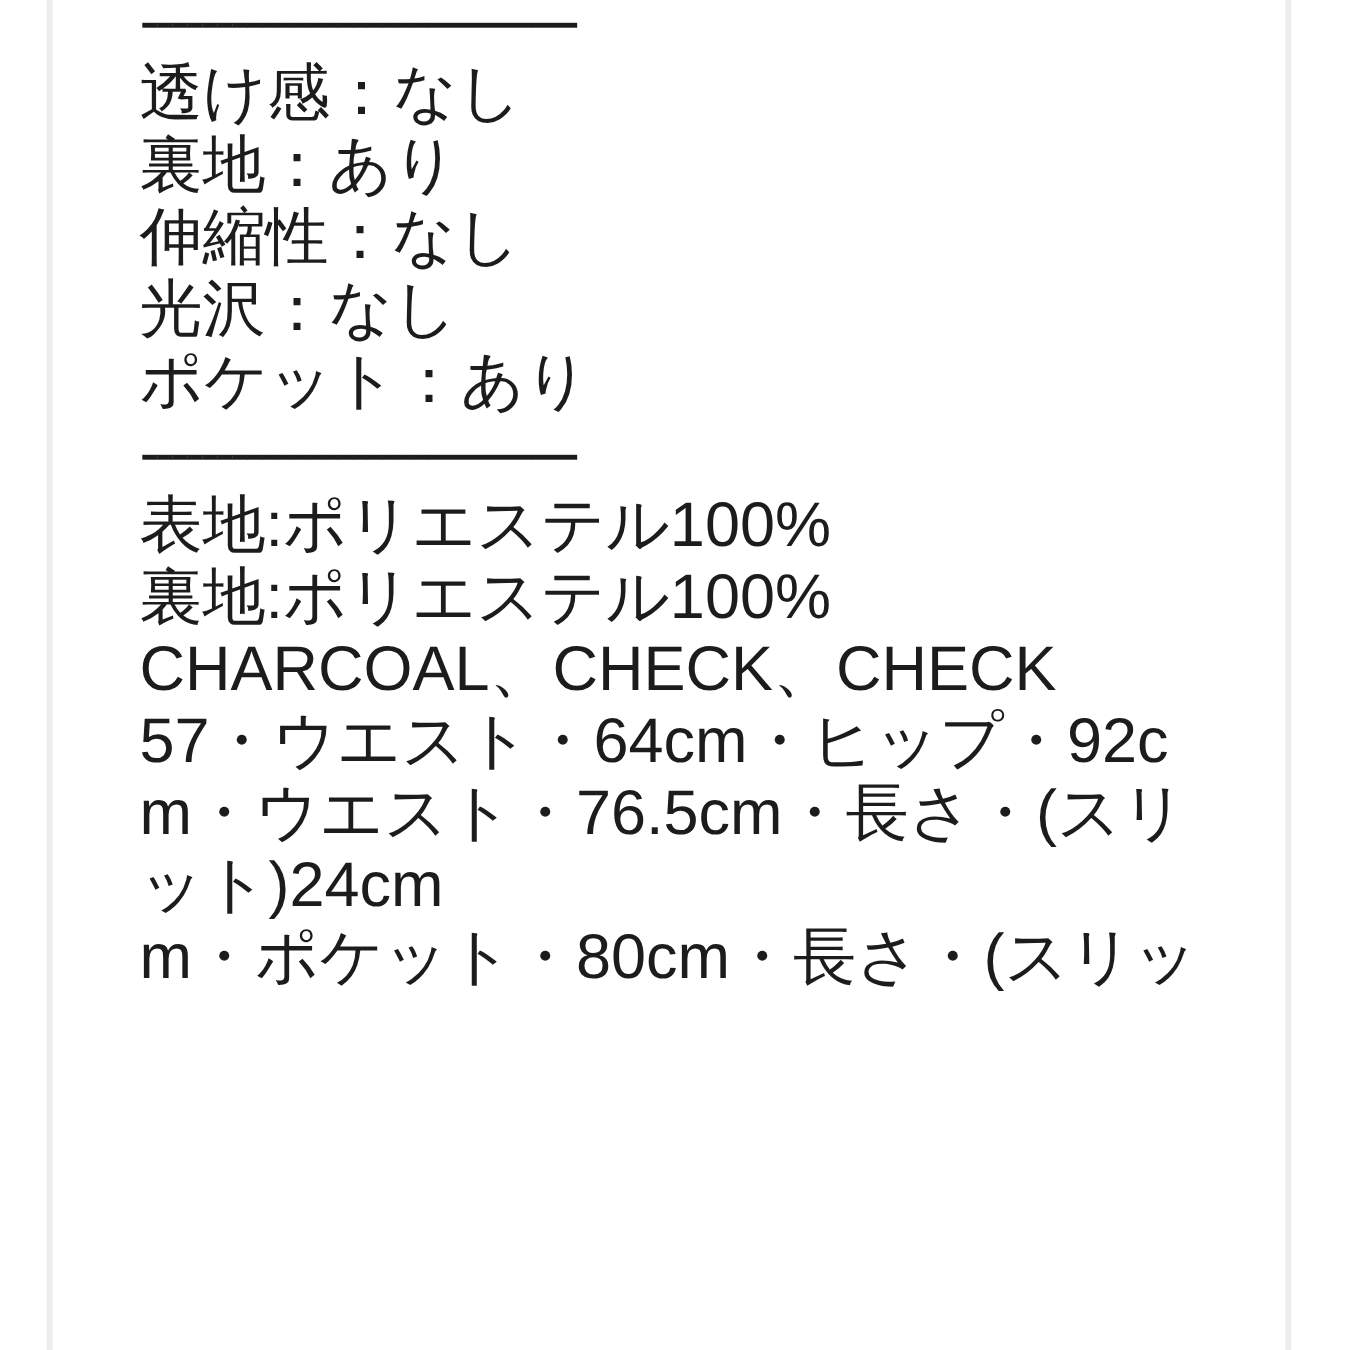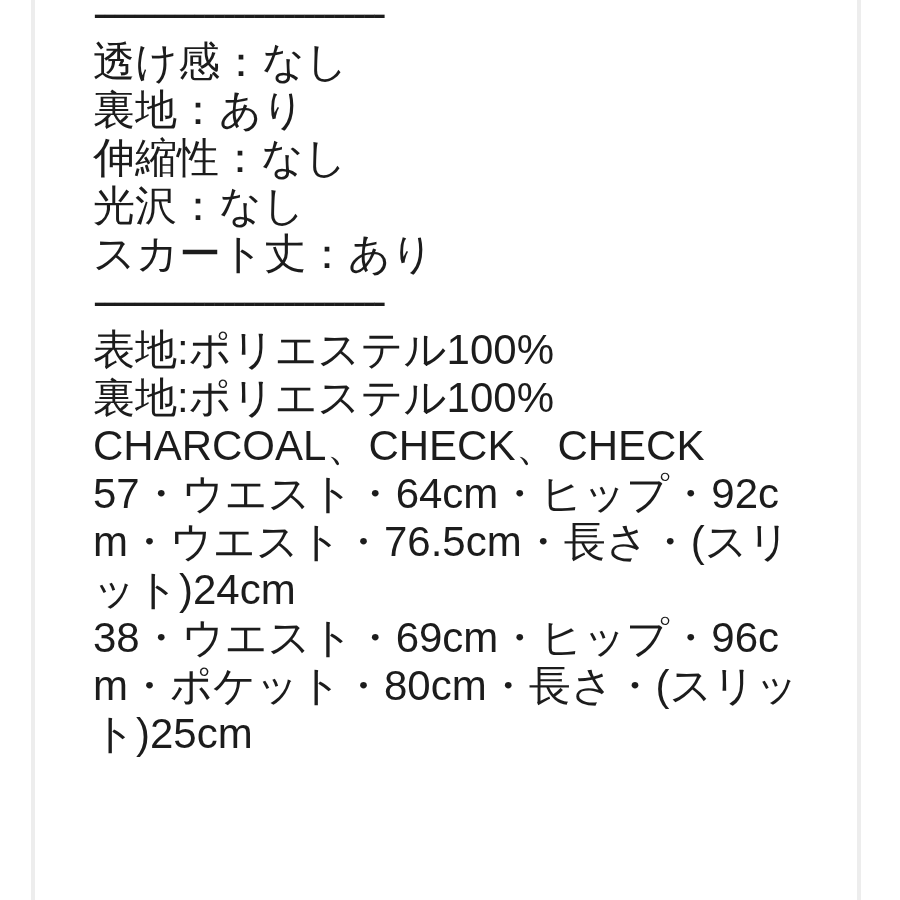--- a/index.html
+++ b/index.html
@@ -45,24 +45,22 @@
 
 <div class="edge-divider left"></div>
 <div class="edge-divider right"></div>
 
 <div class="spec-text">
   <div class="line separator">-----------------------------</div>
   <div class="line">透け感：なし</div>
   <div class="line">裏地：あり</div>
   <div class="line">伸縮性：なし</div>
   <div class="line">光沢：なし</div>
-  <div class="line">スカート丈：あり</div>
+  <div class="line">ポケット：あり</div>
   <div class="line separator">-----------------------------</div>
   <div class="line">表地:ポリエステル100%</div>
   <div class="line">裏地:ポリエステル100%</div>
   <div class="line">CHARCOAL、CHECK、CHECK</div>
   <div class="line">57・ウエスト・64cm・ヒップ・92c</div>
   <div class="line">m・ウエスト・76.5cm・長さ・(スリ</div>
   <div class="line">ット)24cm</div>
-  <div class="line">38・ウエスト・69cm・ヒップ・96c</div>
   <div class="line">m・ポケット・80cm・長さ・(スリッ</div>
-  <div class="line">ト)25cm</div>
 </div>
 
 </body></html>

